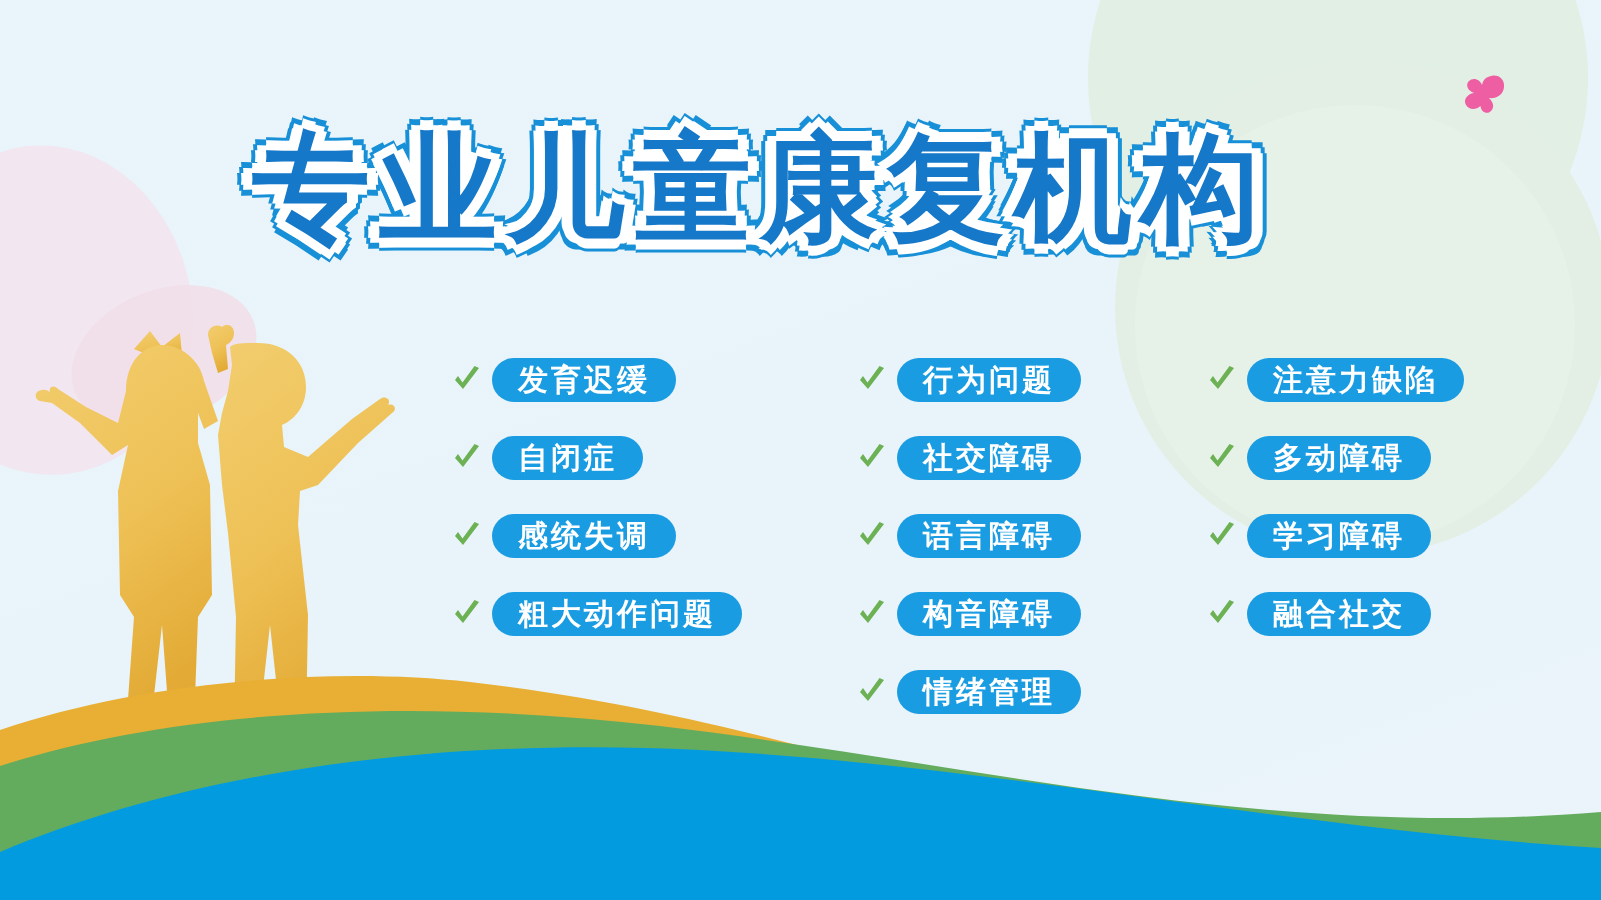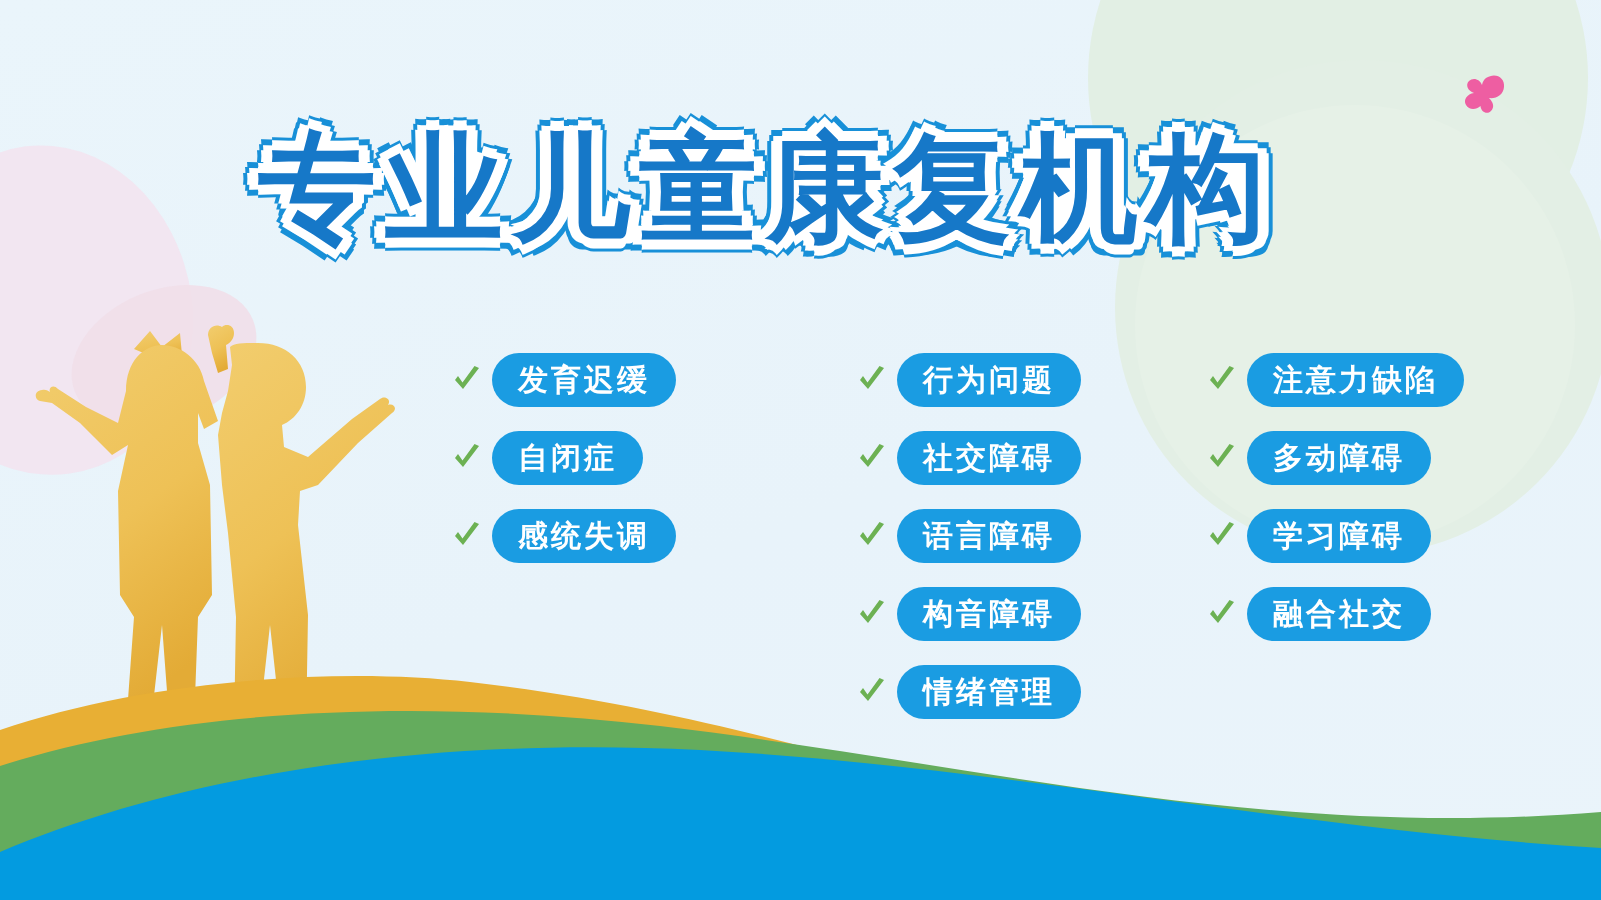--- a/index.html
+++ b/index.html
@@ -32,21 +32,21 @@
     left:1115px;top:60px;width:495px;height:495px;
     background:#e3efe5;border-radius:50%;
   }
   .blob-green-3{
     left:1135px;top:105px;width:440px;height:440px;
     background:#e6f1e7;border-radius:50%;
   }
   .butterfly{left:1455px;top:72px;width:60px;height:52px;}
   
   #title-wrap{
-    position:absolute;left:6px;top:118px;width:1520px;text-align:center;
+    position:absolute;left:0;top:118px;width:1520px;text-align:center;
   }
   #headline{
     display:inline-block;
     font-family:"DejaVu Sans","Liberation Sans",sans-serif;
     font-weight:700;
     font-size:118px;
     line-height:1.2;
     letter-spacing:9px;
     color:#1678c8;
     -webkit-text-stroke:0px transparent;
@@ -71,21 +71,21 @@
     display:flex;align-items:center;margin-bottom:22px;height:56px;
   }
   .check-icon{
     width:30px;height:30px;margin-right:10px;flex:none;
   }
   .pill{
     display:inline-flex;align-items:center;justify-content:center;
     background:#1a9ce2;
     color:#ffffff;
     border-radius:30px;
-    height:54px;
+    height:44px;
     padding:0 26px;
     font-family:"DejaVu Sans","Liberation Sans",sans-serif;
     font-weight:700;
     font-size:30px;
     letter-spacing:3px;
     white-space:nowrap;
     box-sizing:border-box;
   }
   
   #kids{position:absolute;left:22px;top:295px;width:420px;height:470px;}
@@ -160,20 +160,26 @@
               <path d="M3 15 L11 24 L27 3 L22.5 1 L10.5 17.5 L6 11 Z" fill="#6cb153"></path>
             </svg></span>
           <div class="pill">自闭症</div>
         </div>
         <div class="tag-row">
           <span class="check-icon"><svg viewBox="0 0 30 30">
               <path d="M3 15 L11 24 L27 3 L22.5 1 L10.5 17.5 L6 11 Z" fill="#6cb153"></path>
             </svg></span>
           <div class="pill">感统失调</div>
         </div>
+        <div class="tag-row">
+          <span class="check-icon"><svg viewBox="0 0 30 30">
+              <path d="M3 15 L11 24 L27 3 L22.5 1 L10.5 17.5 L6 11 Z" fill="#6cb153"></path>
+            </svg></span>
+          <div class="pill">粗大动作问题</div>
+        </div>
       </div>
     <div class="tag-col" id="col-3">
         <div class="tag-row">
           <span class="check-icon"><svg viewBox="0 0 30 30">
               <path d="M3 15 L11 24 L27 3 L22.5 1 L10.5 17.5 L6 11 Z" fill="#6cb153"></path>
             </svg></span>
           <div class="pill">注意力缺陷</div>
         </div>
         <div class="tag-row">
           <span class="check-icon"><svg viewBox="0 0 30 30">

